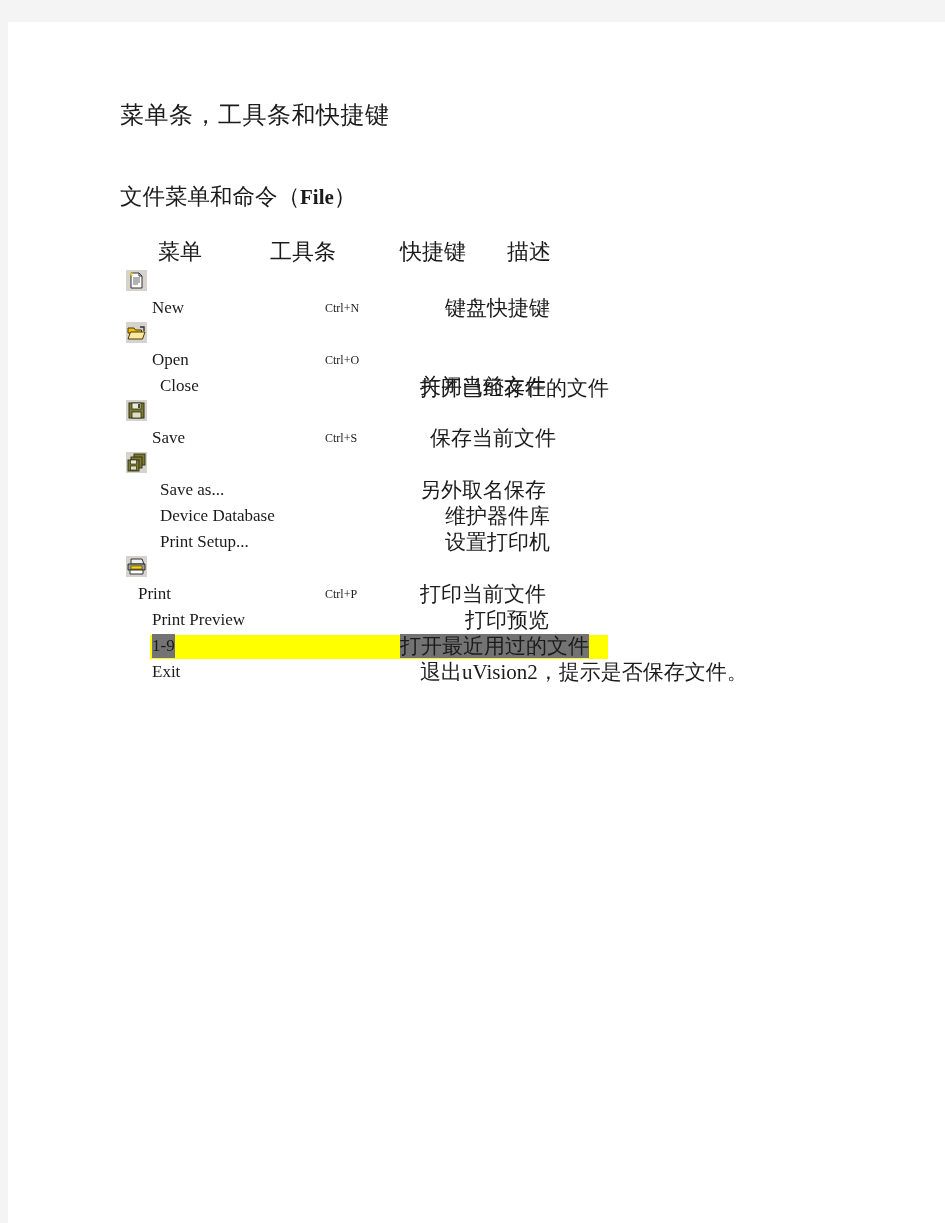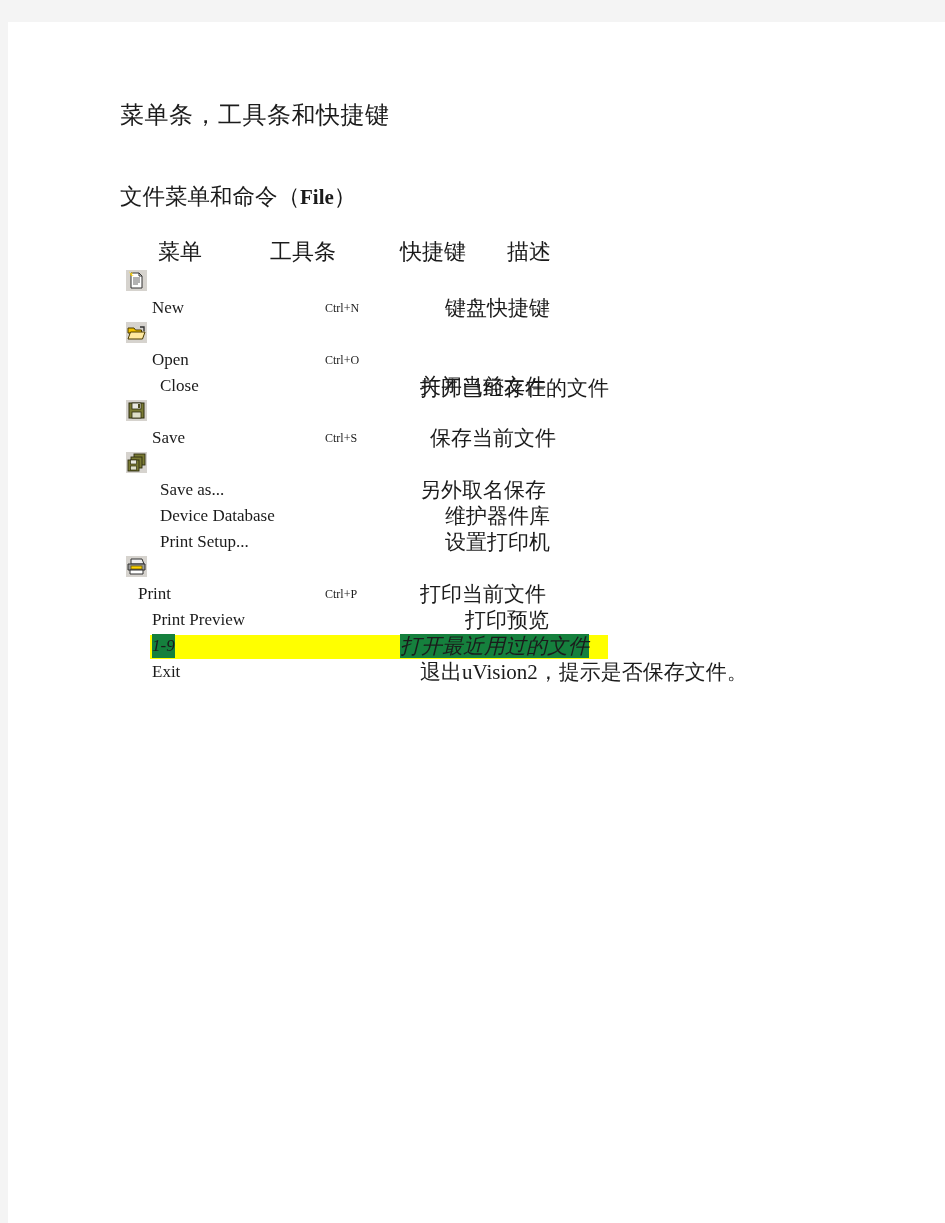--- a/index.html
+++ b/index.html
@@ -103,22 +103,21 @@
   .c-key {
     font-size: 12px;
     line-height: 24px;
   }
   .c-desc {
     font-size: 21px;
     line-height: 24px;
   }
 
   .hl {
-    background: #15803d;
-    font-style: italic;
+    background: #737373;
   }
 
   
   .row.highlight-row::before {
     content: "";
     position: absolute;
     left: 30px;
     top: 1px;
     width: 458px;
     height: 24px;

